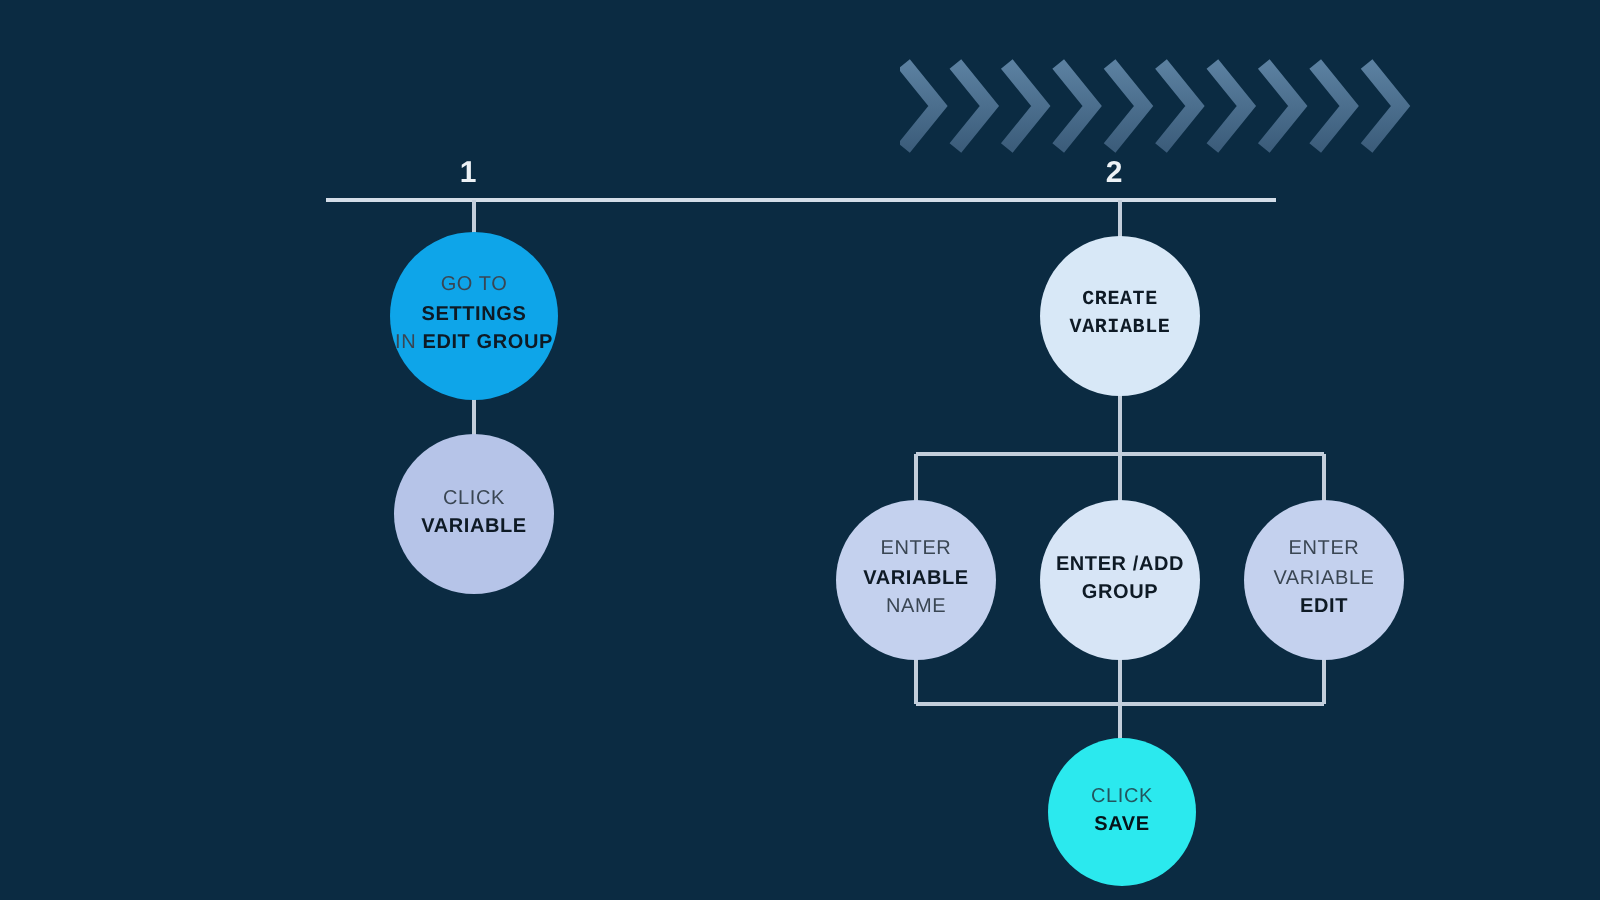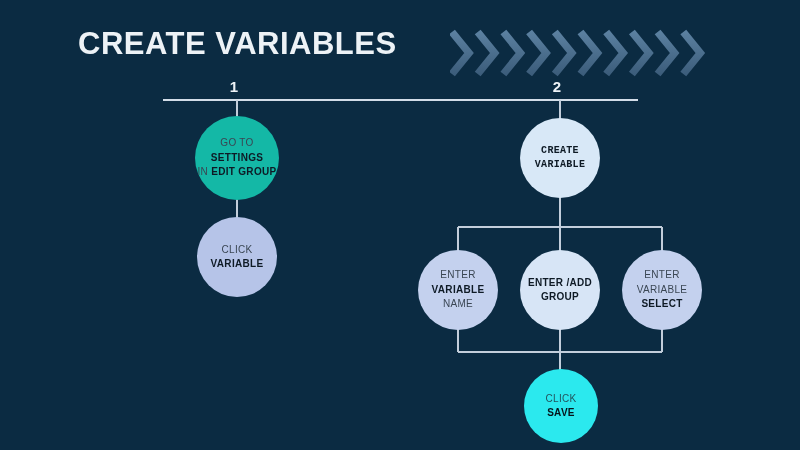--- a/index.html
+++ b/index.html
@@ -42,21 +42,20 @@
   .node.d { left:418px; top:250px; width:80px; height:80px; }
   .node.e { left:520px; top:250px; width:80px; height:80px; }
   .node.f { left:622px; top:250px; width:80px; height:80px; }
   .node.g { left:524px; top:369px; width:74px; height:74px; }
 </style>
 </head>
 <body>
 
 <div class="canvas">
 
-  <div class="title">CREATE VARIABLES</div>
 
   <svg class="chevrons" id="chevron-svg" width="270" height="48">
     <defs>
       <linearGradient id="chevgrad" x1="0" y1="0" x2="0" y2="1">
         <stop offset="0" stop-color="#5b80a0"></stop>
         <stop offset="1" stop-color="#3c5d7b"></stop>
       </linearGradient>
     </defs>
   <polyline points="2,3 19,24 2,45" class="chev"></polyline>
       <polyline points="27.7,3 44.7,24 27.7,45" class="chev"></polyline>
@@ -76,21 +75,21 @@
 
   <svg class="connectors" width="800" height="450">
     <line x1="237" y1="100" x2="237" y2="258"></line>
     <line x1="560" y1="100" x2="560" y2="406"></line>
     <line x1="458" y1="227" x2="662" y2="227"></line>
     <line x1="458" y1="227" x2="458" y2="352"></line>
     <line x1="662" y1="227" x2="662" y2="352"></line>
     <line x1="458" y1="352" x2="662" y2="352"></line>
   </svg>
 
-  <div class="node a" style="background: #14b8a6;">
+  <div class="node a" style="background: #0ea5e9;">
       <div><span>GO TO</span></div>
       <div><b>SETTINGS</b></div>
       <div><span>IN </span><b>EDIT GROUP</b></div>
     </div>
   <div class="node b" style="background: rgb(182, 196, 232);">
       <div><span>CLICK</span></div>
       <div><b>VARIABLE</b></div>
     </div>
   <div class="node c" style="background: rgb(216, 232, 247);">
       <div><b>CREATE</b></div>
@@ -101,20 +100,20 @@
       <div><b>VARIABLE</b></div>
       <div><span>NAME</span></div>
     </div>
   <div class="node e" style="background: rgb(215, 229, 246);">
       <div><b>ENTER /ADD</b></div>
       <div><b>GROUP</b></div>
     </div>
   <div class="node f" style="background: rgb(196, 209, 238);">
       <div><span>ENTER</span></div>
       <div><span>VARIABLE</span></div>
-      <div><b>SELECT</b></div>
+      <div><b>EDIT</b></div>
     </div>
   <div class="node g cyan" style="background: rgb(43, 233, 238);">
       <div><span>CLICK</span></div>
       <div><b>SAVE</b></div>
     </div>
 
 </div>
 
 </body></html>

